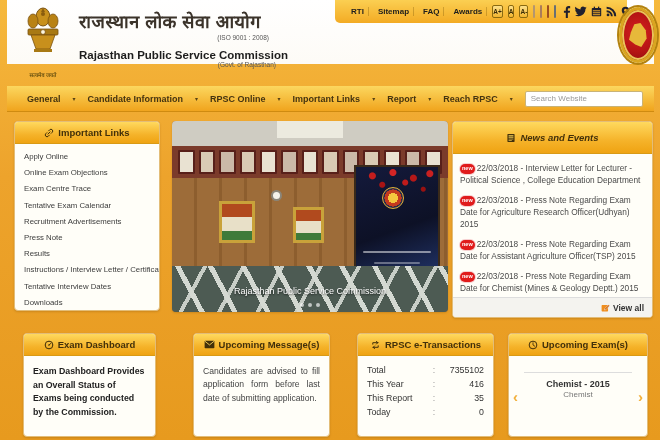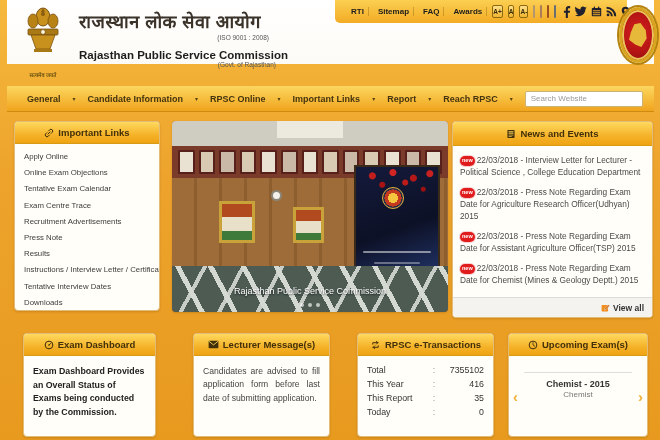--- a/index.html
+++ b/index.html
@@ -142,21 +142,21 @@
       #4d5b53;
   }
   .photo-caption {
     position:absolute; left:0; bottom:16px; width:100%; text-align:center;
     color:#fff; font-size:9px; text-shadow:0 1px 2px rgba(0,0,0,.7);
   }
   .dots { position:absolute; left:0; bottom:5px; width:100%; display:flex; justify-content:center; gap:4px; }
   .dots i { width:4px; height:4px; border-radius:50%; background:rgba(255,255,255,.65); cursor:pointer; }
   
   .panel-news { left:452px; top:121px; width:201px; height:197px; }
-  .panel-news .panel-header { height:24px; }
+  .panel-news .panel-header { height:32px;font-style:italic; }
   .news-body { padding:8px 7px 0 7px; }
   .news-item { font-size:8.3px; color:#4a4a4a; line-height:1.45; margin-bottom:8px; cursor:pointer; }
   .new-badge {
     display:inline-block; background:#e01b1b; color:#fff; font-size:5.5px; font-weight:bold;
     padding:1px 2px; border-radius:5px; margin-right:2px; vertical-align:1px;
     box-shadow:0 0 0 1px #f6d0d0;
   }
   .news-footer {
     position:absolute; left:0; bottom:0; width:100%; height:20px;
     background:#f4f3ef; border-top:1px solid #ddd;
@@ -301,22 +301,22 @@
     <svg width="10" height="10" viewBox="0 0 14 14">
       <path d="M5.5 8.5 L8.5 5.5" stroke="#42300a" stroke-width="1.4" stroke-linecap="round"></path>
       <path d="M6.5 4 L8 2.5 A2.3 2.3 0 0 1 11.5 6 L10 7.5" fill="none" stroke="#42300a" stroke-width="1.4" stroke-linecap="round"></path>
       <path d="M7.5 10 L6 11.5 A2.3 2.3 0 0 1 2.5 8 L4 6.5" fill="none" stroke="#42300a" stroke-width="1.4" stroke-linecap="round"></path>
     </svg>
     <span>Important Links</span>
   </div>
   <ul class="links-list">
     <li>Apply Online</li>
     <li>Online Exam Objections</li>
+    <li>Exam Centre Trace</li>
     <li>Tentative Exam Calendar</li>
-    <li>Exam Centre Trace</li>
     <li>Recruitment Advertisements</li>
     <li>Press Note</li>
     <li>Results</li>
     <li>Instructions / Interview Letter / Certificates</li>
     <li>Tentative Interview Dates</li>
     <li>Downloads</li>
   </ul>
 </div>
 
 <div class="panel panel-carousel">
@@ -405,21 +405,21 @@
     <div class="dash-text">Exam Dashboard Provides an Overall Status of Exams being conducted by the Commission.</div>
   </div>
 </div>
 
 <div class="panel panel-msg">
   <div class="panel-header">
     <svg width="11" height="9" viewBox="0 0 14 11">
       <rect x="0.8" y="0.8" width="12.4" height="9.4" rx="1" fill="#42300a"></rect>
       <path d="M1.2 1.4 L7 6 L12.8 1.4" fill="none" stroke="#ffd95e" stroke-width="1.1"></path>
     </svg>
-    <span>Lecturer Message(s)</span>
+    <span>Upcoming Message(s)</span>
   </div>
   <div class="panel-body">
     <div class="msg-text">Candidates are advised to fill application form before last date of submitting application.</div>
   </div>
 </div>
 
 <div class="panel panel-etx">
   <div class="panel-header">
     <svg width="11" height="10" viewBox="0 0 14 13">
       <path d="M3.5 5.5 V3.5 H10 M10 3.5 L8.2 1.7 M10 3.5 L8.2 5.3" fill="none" stroke="#42300a" stroke-width="1.3" stroke-linecap="round" stroke-linejoin="round"></path>

